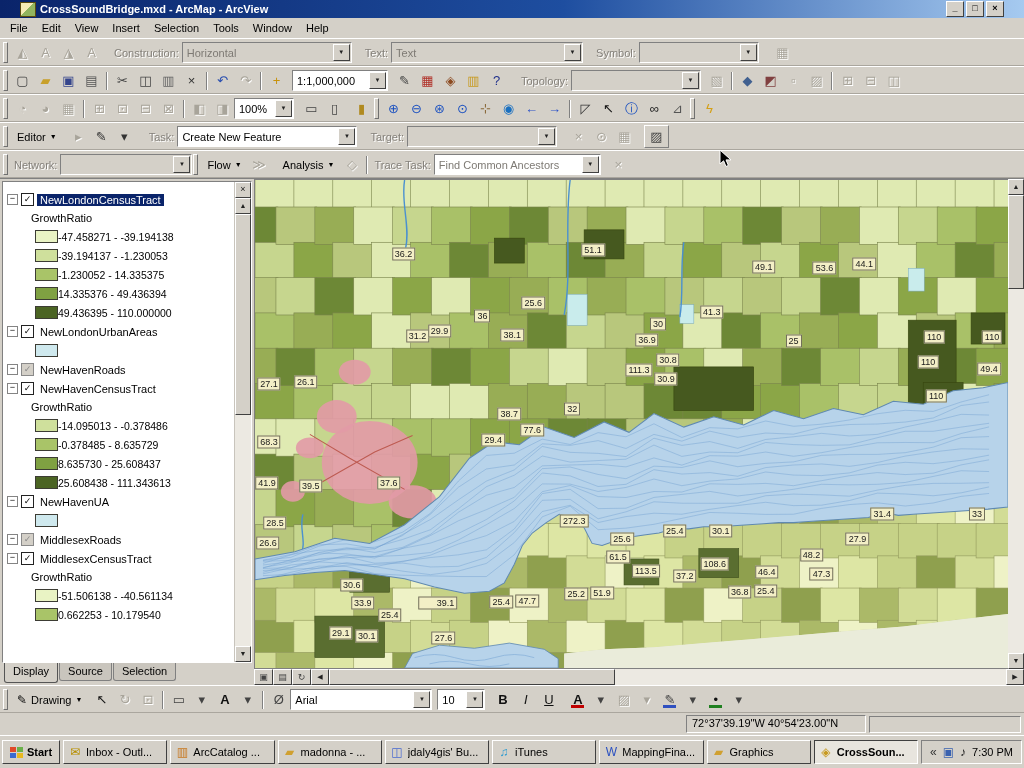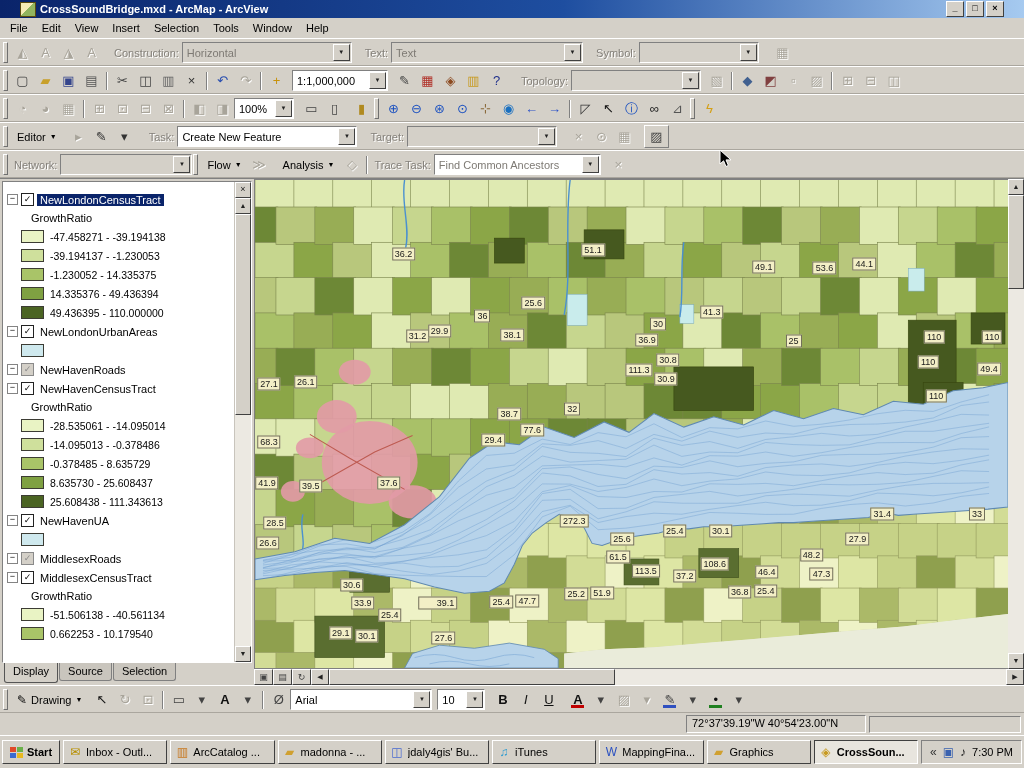--- a/index.html
+++ b/index.html
@@ -50,21 +50,21 @@
   #toc{width:250px;flex:none;display:flex;flex-direction:column;background:#d4d0c8;padding:2px}
   #toc-body{flex:1;display:flex;min-height:0;background:#fff;border:1px solid;border-color:#808080 #fff #fff #808080}
   #toc-list{flex:1;overflow:hidden;padding:8px 0 0 4px}
   .toc-row{display:flex;align-items:center;gap:3px;height:19px}
   .expand{width:9px;height:9px;flex:none;border:1px solid #848484;background:#fff;font-size:9px;line-height:7px;text-align:center}
   .cb{width:11px;height:11px;flex:none;border:1px solid #222;background:#fff;font-size:9px;line-height:10px;text-align:center}
   .cb.gray{border-color:#8a8a8a;color:#8a8a8a;background:#d4d0c8}
   .lname{padding:0 3px;white-space:nowrap}
   .lname.sel{background:#0a246a;color:#fff}
   .toc-sub{margin-left:24px;height:18px;display:flex;align-items:center}
-  .toc-class{margin-left:14px;height:19px;display:flex;align-items:center;gap:6px}
+  .toc-class{margin-left:28px;height:19px;display:flex;align-items:center;}
   .swatch{width:21px;height:11px;flex:none;border:1px solid #3c3c34}
   .clabel{font-size:10.5px;white-space:nowrap}
   #toc-scroll{width:16px;flex:none;display:flex;flex-direction:column;background:#ece9e2;border-left:1px solid #c8c4bc}
   .sbtn{height:14px;flex:none;background:#d4d0c8;border:1px solid;border-color:#fff #404040 #404040 #fff;
     font-size:7px;line-height:13px;text-align:center;color:#222}
   .strack{flex:1;position:relative}
   .sthumb{position:absolute;left:0;right:0;background:#d4d0c8;border:1px solid;border-color:#fff #404040 #404040 #fff}
   #toc-tabs{height:20px;flex:none;display:flex;align-items:flex-start;gap:1px;padding:0 2px}
   .tab{padding:2px 8px;background:#c9c5bd;border:1px solid #808080;border-top:none;border-radius:0 0 3px 3px;height:13px}
   .tab.active{background:#d4d0c8;border-color:#555;height:15px;z-index:2}
@@ -480,24 +480,20 @@
               <span class="expand">−</span>
               <span class="cb gray">✓</span>
               <span class="lname">NewHavenRoads</span>
             </div>
             <div class="toc-row">
               <span class="expand">−</span>
               <span class="cb">✓</span>
               <span class="lname">NewHavenCensusTract</span>
             </div>
             <div class="toc-sub">GrowthRatio</div>
-            <div class="toc-class">
-              <span class="swatch" style="background: rgb(233, 243, 196);"></span>
-              <span class="clabel">-28.535061 - -14.095014</span>
-            </div>
             <div class="toc-class">
               <span class="swatch" style="background: rgb(207, 224, 156);"></span>
               <span class="clabel">-14.095013 - -0.378486</span>
             </div>
             <div class="toc-class">
               <span class="swatch" style="background: rgb(169, 196, 104);"></span>
               <span class="clabel">-0.378485 - 8.635729</span>
             </div>
             <div class="toc-class">
               <span class="swatch" style="background: rgb(127, 161, 66);"></span>

